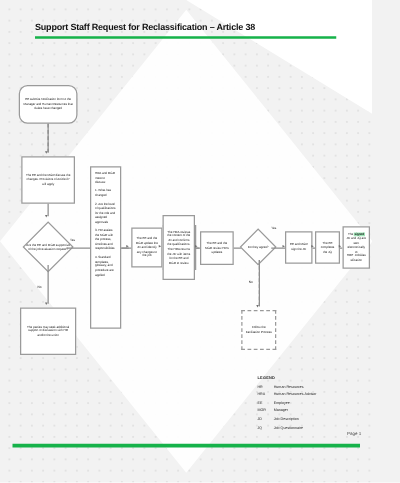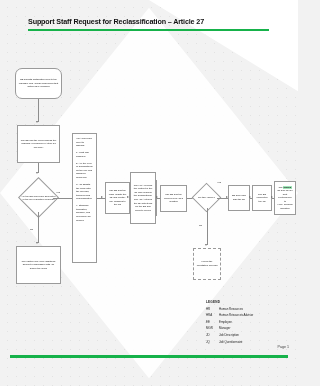--- a/index.html
+++ b/index.html
@@ -120,21 +120,21 @@
   .legend-desc { font-size:2.9px; color:#222; }
 </style>
 </head>
 <body>
 
 <div id="bg-dots"></div>
 <div id="bg-wedge-top"></div>
 <div id="bg-wedge-left"></div>
 
 <div id="header">
-  <div id="doc-title">Support Staff Request for Reclassification – Article 27</div>
+  <div id="doc-title">Support Staff Request for Reclassification – Article 38</div>
   <div id="header-rule"></div>
 </div>
 
 <div id="flow">
 
   <div class="node rounded" style="left:15px; top:68px; width:47px; height:31px;">
     <span class="txt">EE submits Notification form to the Manager and Human Resources that duties have changed</span>
   </div>
 
   <div class="edge dash-v" style="left:38px; top:99px; height:23px;"></div>

